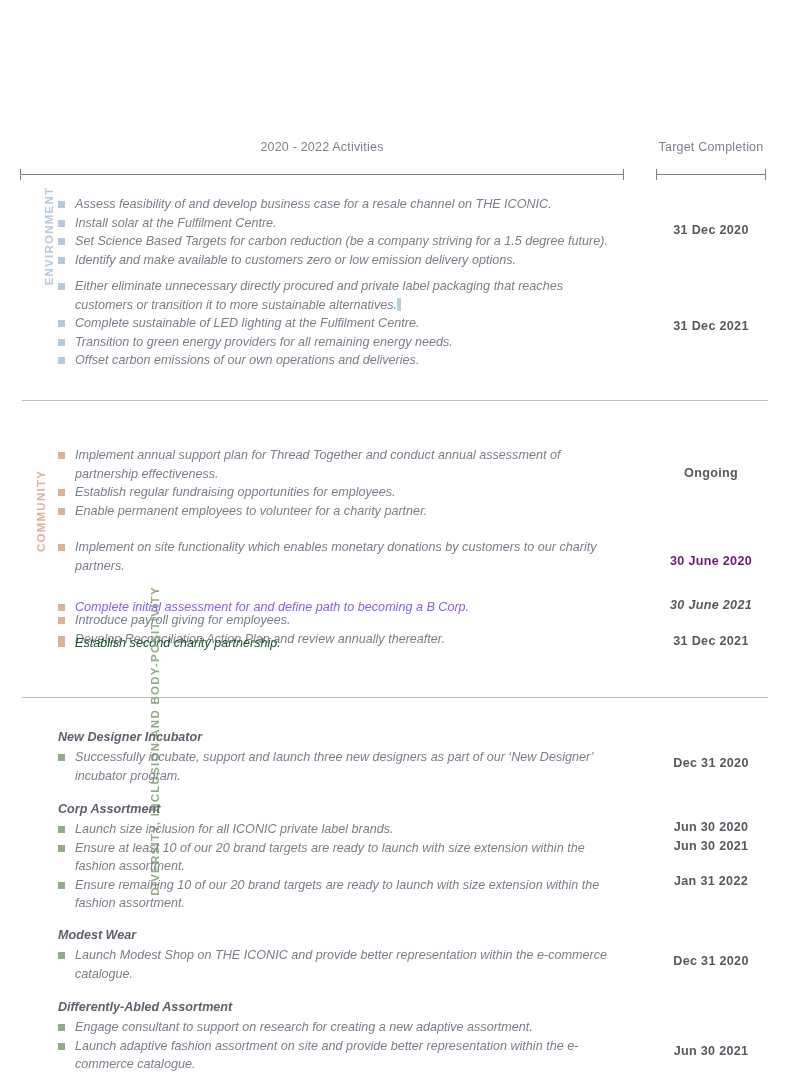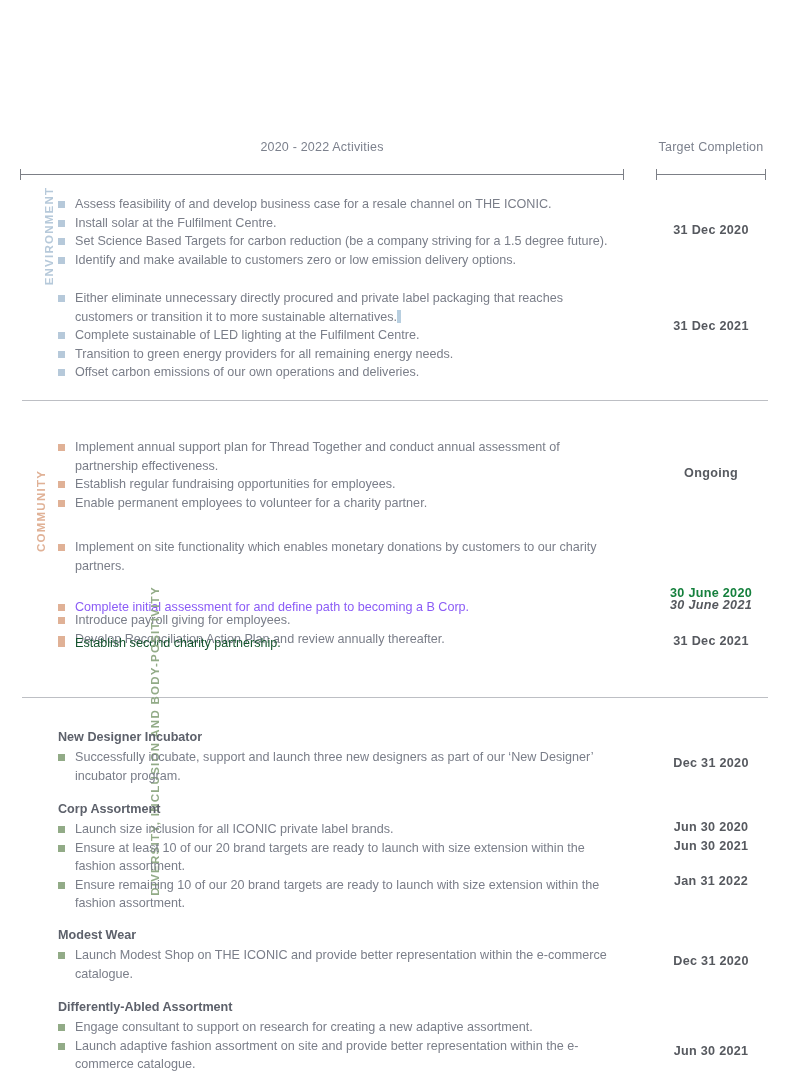--- a/index.html
+++ b/index.html
@@ -88,20 +88,21 @@
     width: 798px;
   }
   .group {
     position: relative;
     width: 798px;
   }
   .items {
     position: absolute;
     left: 58px;
     width: 560px;
+    font-style: italic;
   }
   .subhead {
     font-size: 12.6px;
     font-weight: bold;
     color: #5d616b;
     line-height: 19px;
     margin-bottom: 1px;
   }
   .item {
     position: relative;
@@ -178,21 +179,21 @@
       </div>
       <div class="item" style="color: rgb(122, 126, 137);">
         <span class="bullet" style="background: rgb(182, 201, 218);"></span>
         <span>Identify and make available to customers zero or low emission delivery options.</span>
       </div>
     </div>
     <div class="date" style="top: 28px; color: rgb(86, 89, 95);">31 Dec 2020</div>
   </div>
 
   <div class="group" style="height:95px">
-    <div class="items" style="top:12px">
+    <div class="items" style="top:0">
       <div class="item" style="color: rgb(122, 126, 137);">
         <span class="bullet" style="background: rgb(182, 201, 218);"></span>
         <span>Either eliminate unnecessary directly procured and private label packaging that reaches customers or transition it to more sustainable alternatives.</span><span class="caret"></span>
       </div>
       <div class="item" style="color: rgb(122, 126, 137);">
         <span class="bullet" style="background: rgb(182, 201, 218);"></span>
         <span>Complete sustainable of LED lighting at the Fulfilment Centre.</span>
       </div>
       <div class="item" style="color: rgb(122, 126, 137);">
         <span class="bullet" style="background: rgb(182, 201, 218);"></span>
@@ -208,21 +209,21 @@
 
 </div>
 
 <div class="vlabel" style="top: 505px; height: 100px; color: rgb(224, 177, 150);">
   <span>COMMUNITY</span>
 </div>
 
 <div class="section" id="sec-community" style="top:438px">
 
   <div class="group" style="height:88px">
-    <div class="items" style="top:0">
+    <div class="items" style="top:8px">
       <div class="item" style="color: rgb(122, 126, 137);">
         <span class="bullet" style="background: rgb(224, 177, 150);"></span>
         <span>Implement annual support plan for Thread Together and conduct annual assessment of partnership effectiveness.</span>
       </div>
       <div class="item" style="color: rgb(122, 126, 137);">
         <span class="bullet" style="background: rgb(224, 177, 150);"></span>
         <span>Establish regular fundraising opportunities for employees.</span>
       </div>
       <div class="item" style="color: rgb(122, 126, 137);">
         <span class="bullet" style="background: rgb(224, 177, 150);"></span>
@@ -240,21 +241,21 @@
       </div>
       <div class="item" style="color: rgb(122, 126, 137); margin-top: 36px;">
         <span class="bullet" style="background: rgb(224, 177, 150);"></span>
         <span>Introduce payroll giving for employees.</span>
       </div>
       <div class="item" style="color: rgb(122, 126, 137);">
         <span class="bullet" style="background: rgb(224, 177, 150);"></span>
         <span>Develop Reconciliation Action Plan and review annually thereafter.</span>
       </div>
     </div>
-    <div class="date" style="top: 28px; color: #15803d; margin-top: 32px;">30 June 2020</div>
+    <div class="date" style="top: 28px; color: #701a75;">30 June 2020</div>
   </div>
 
   <div class="group" style="height:36px">
     <div class="items" style="top:0">
       <div class="item" style="color: #8b5cf6;">
         <span class="bullet" style="background: rgb(224, 177, 150);"></span>
         <span>Complete initial assessment for and define path to becoming a B Corp.</span>
       </div>
     </div>
     <div class="date" style="top: 0px; color: rgb(86, 89, 95); font-style: italic;">30 June 2021</div>

